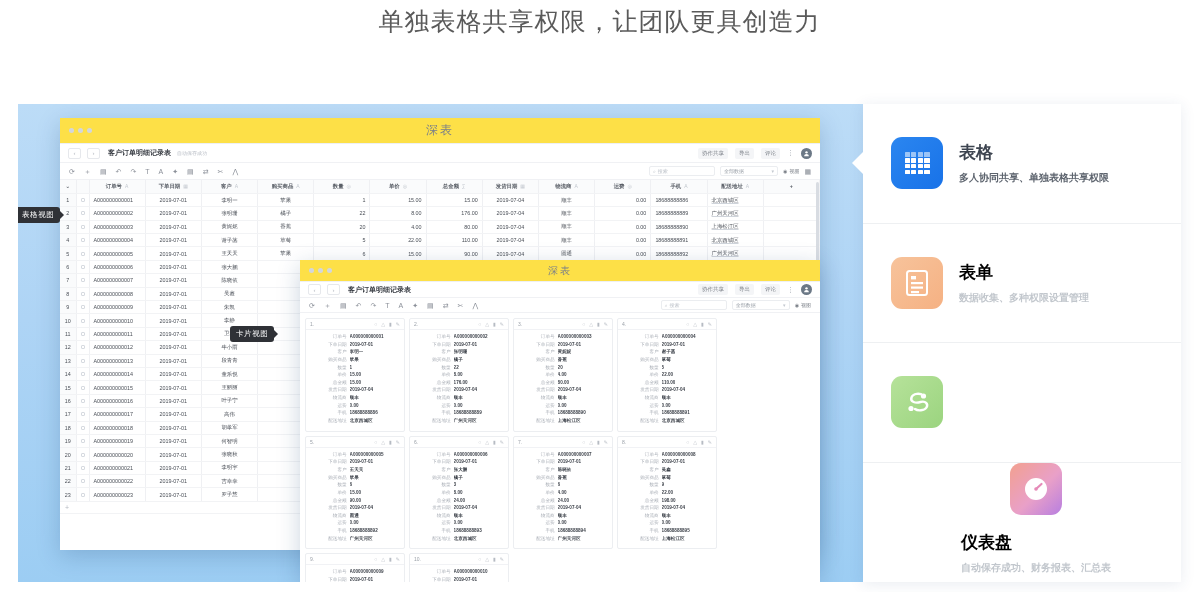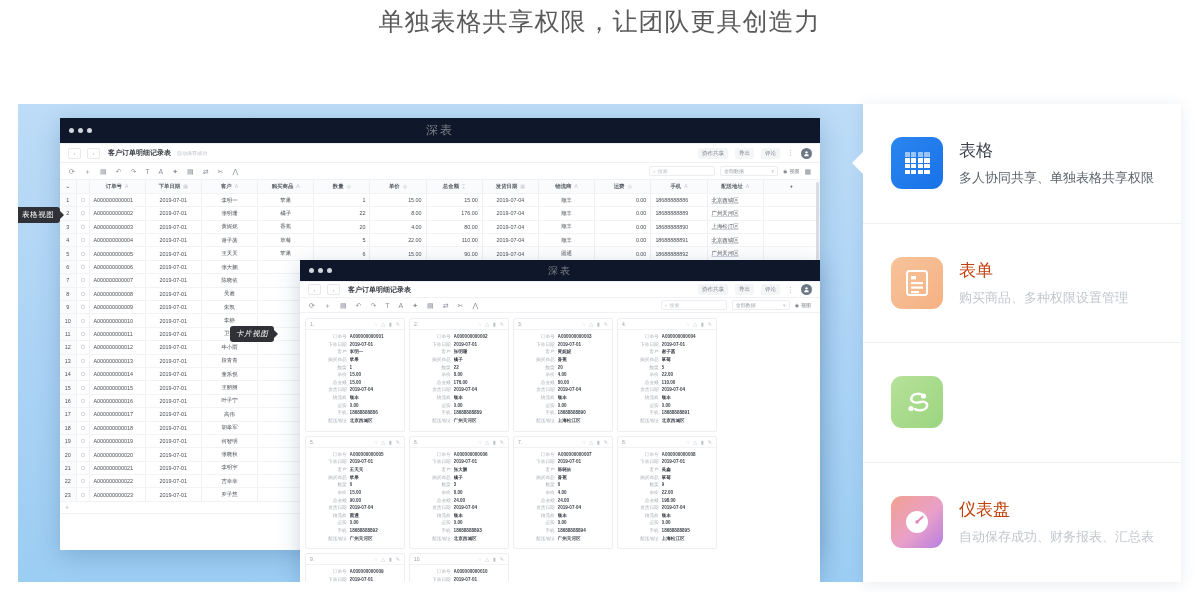--- a/index.html
+++ b/index.html
@@ -37,21 +37,21 @@
   
   .win {
     position: absolute;
     background: #fff;
     box-shadow: 0 6px 22px rgba(20,60,110,.22);
     overflow: hidden;
     font-size: 6px;
   }
   .win-bar {
     height: 26px;
-    background: #0f172a;
+    background: #fde047;
     position: relative;
     display: flex;
     align-items: center;
     border-bottom: 1px solid #eef0f3;
   }
   .dots { display: flex; gap: 4px; margin-left: 9px; }
   .dots i { width: 5px; height: 5px; border-radius: 50%; background: #d3d6db; display: block; }
   .win-title {
     position: absolute; left: 0; right: 0; text-align: center;
     font-size: 12px; color: #7b8088; letter-spacing: 2px; pointer-events: none;
@@ -153,30 +153,30 @@
   .flabel { width: 44%; text-align: right; color: #a9aeb6; padding-right: 3px; white-space: nowrap; }
   .fval { color: #3e434b; font-weight: bold; white-space: nowrap; overflow: hidden; }
 
   
   .features {
     position: absolute; left: 863px; top: 104px; width: 318px; height: 478px;
     background: #fff; box-shadow: 0 2px 14px rgba(35,70,120,.10);
   }
   .feat {
     height: 119.5px; display: flex; align-items: center; gap: 16px;
-    padding-left: 28px; border-bottom: 1px solid #eef0f2; background: #fff;
-  }
-  .feat:last-child { border-bottom: none; }
+    padding-left: 28px; border-bottom: 1px solid #eef0f2; background: #fff; font-weight: bold;
+  }
+  .feat:last-child { border-bottom: none; flex-direction: column; }
   .feat-ico {
     width: 52px; height: 52px; border-radius: 11px; flex: none;
     display: flex; align-items: center; justify-content: center;
   }
   .feat-title { font-size: 17px; color: #3d4450; margin-bottom: 7px; }
-  .feat-desc { font-size: 13px; color: #5d646e; }
-  .feat.dim .feat-title { color: #c2410c; }
+  .feat-desc { font-size: 10px; color: #5d646e; }
+  .feat.dim .feat-title { color: #000000; }
   .feat.dim .feat-desc { color: #c2c7cd; }
   .feat.active { box-shadow: 0 0 0 0 transparent; }
   .pointer {
     position: absolute; left: -11px; top: 48px;
     width: 0; height: 0; border: 11px solid transparent;
     border-right-color: #fff; border-left: 0;
   }
   .ico-grid { display: grid; grid-template-columns: repeat(4,1fr); grid-template-rows: repeat(4,1fr); gap: 1.5px; width: 25px; height: 22px; }
   .ico-grid i { background: #fff; display: block; border-radius: .5px; }
   .ico-grid i.hd { background: rgba(255,255,255,.55); }
@@ -1254,21 +1254,21 @@
             <div class="frow">
               <span class="flabel">下单日期</span>
               <span class="fval">2019-07-01</span>
             </div>
           </div>
         </div>
       </div>
   </div>
 
   <div class="tip" style="left:-2px; top:103px;">表格视图</div>
-  <div class="tip" style="left:212px; top:222px;font-style:italic;">卡片视图</div>
+  <div class="tip" style="left:212px; top:222px;">卡片视图</div>
 </div>
 
 <div class="features">
   <div class="pointer"></div>
   <div id="feat-list">
       <div class="feat active">
         <div class="feat-ico" style="background:linear-gradient(135deg,#2b86f0,#1872e8)">
           <div class="ico-grid">
             <i class="hd"></i>
             <i class="hd"></i>
@@ -1298,21 +1298,21 @@
           <svg width="24" height="26" viewBox="0 0 24 26">
             <rect x="2" y="1" width="20" height="24" rx="2.5" fill="none" stroke="#fff" stroke-width="2"></rect>
             <rect x="6" y="6" width="5" height="3.4" fill="#fff"></rect>
             <rect x="6" y="12" width="12" height="2.2" fill="#fff"></rect>
             <rect x="6" y="16.5" width="12" height="2.2" fill="#fff"></rect>
             <rect x="6" y="21" width="8" height="2.2" fill="#fff"></rect>
           </svg>
         </div>
         <div>
           <div class="feat-title">表单</div>
-          <div class="feat-desc">购买商品、多种权限设置管理</div>
+          <div class="feat-desc">数据收集、多种权限设置管理</div>
         </div>
       </div>
       <div class="feat dim">
         <div class="feat-ico" style="background:linear-gradient(135deg,#b6e29a,#9bd47f)">
           <svg width="26" height="26" viewBox="0 0 26 26">
             <path d="M19 6.5C16.5 4 9 4 7.5 8.5c-1.5 4.5 4 6 9 4.5s8 2 6 5.5-9 3.5-11.5 1.5" fill="none" stroke="#fff" stroke-width="2.4" stroke-linecap="round"></path>
             <circle cx="19.5" cy="7" r="2.6" fill="#fff"></circle>
             <circle cx="7" cy="19.5" r="2.6" fill="#fff"></circle>
           </svg>
         </div>

